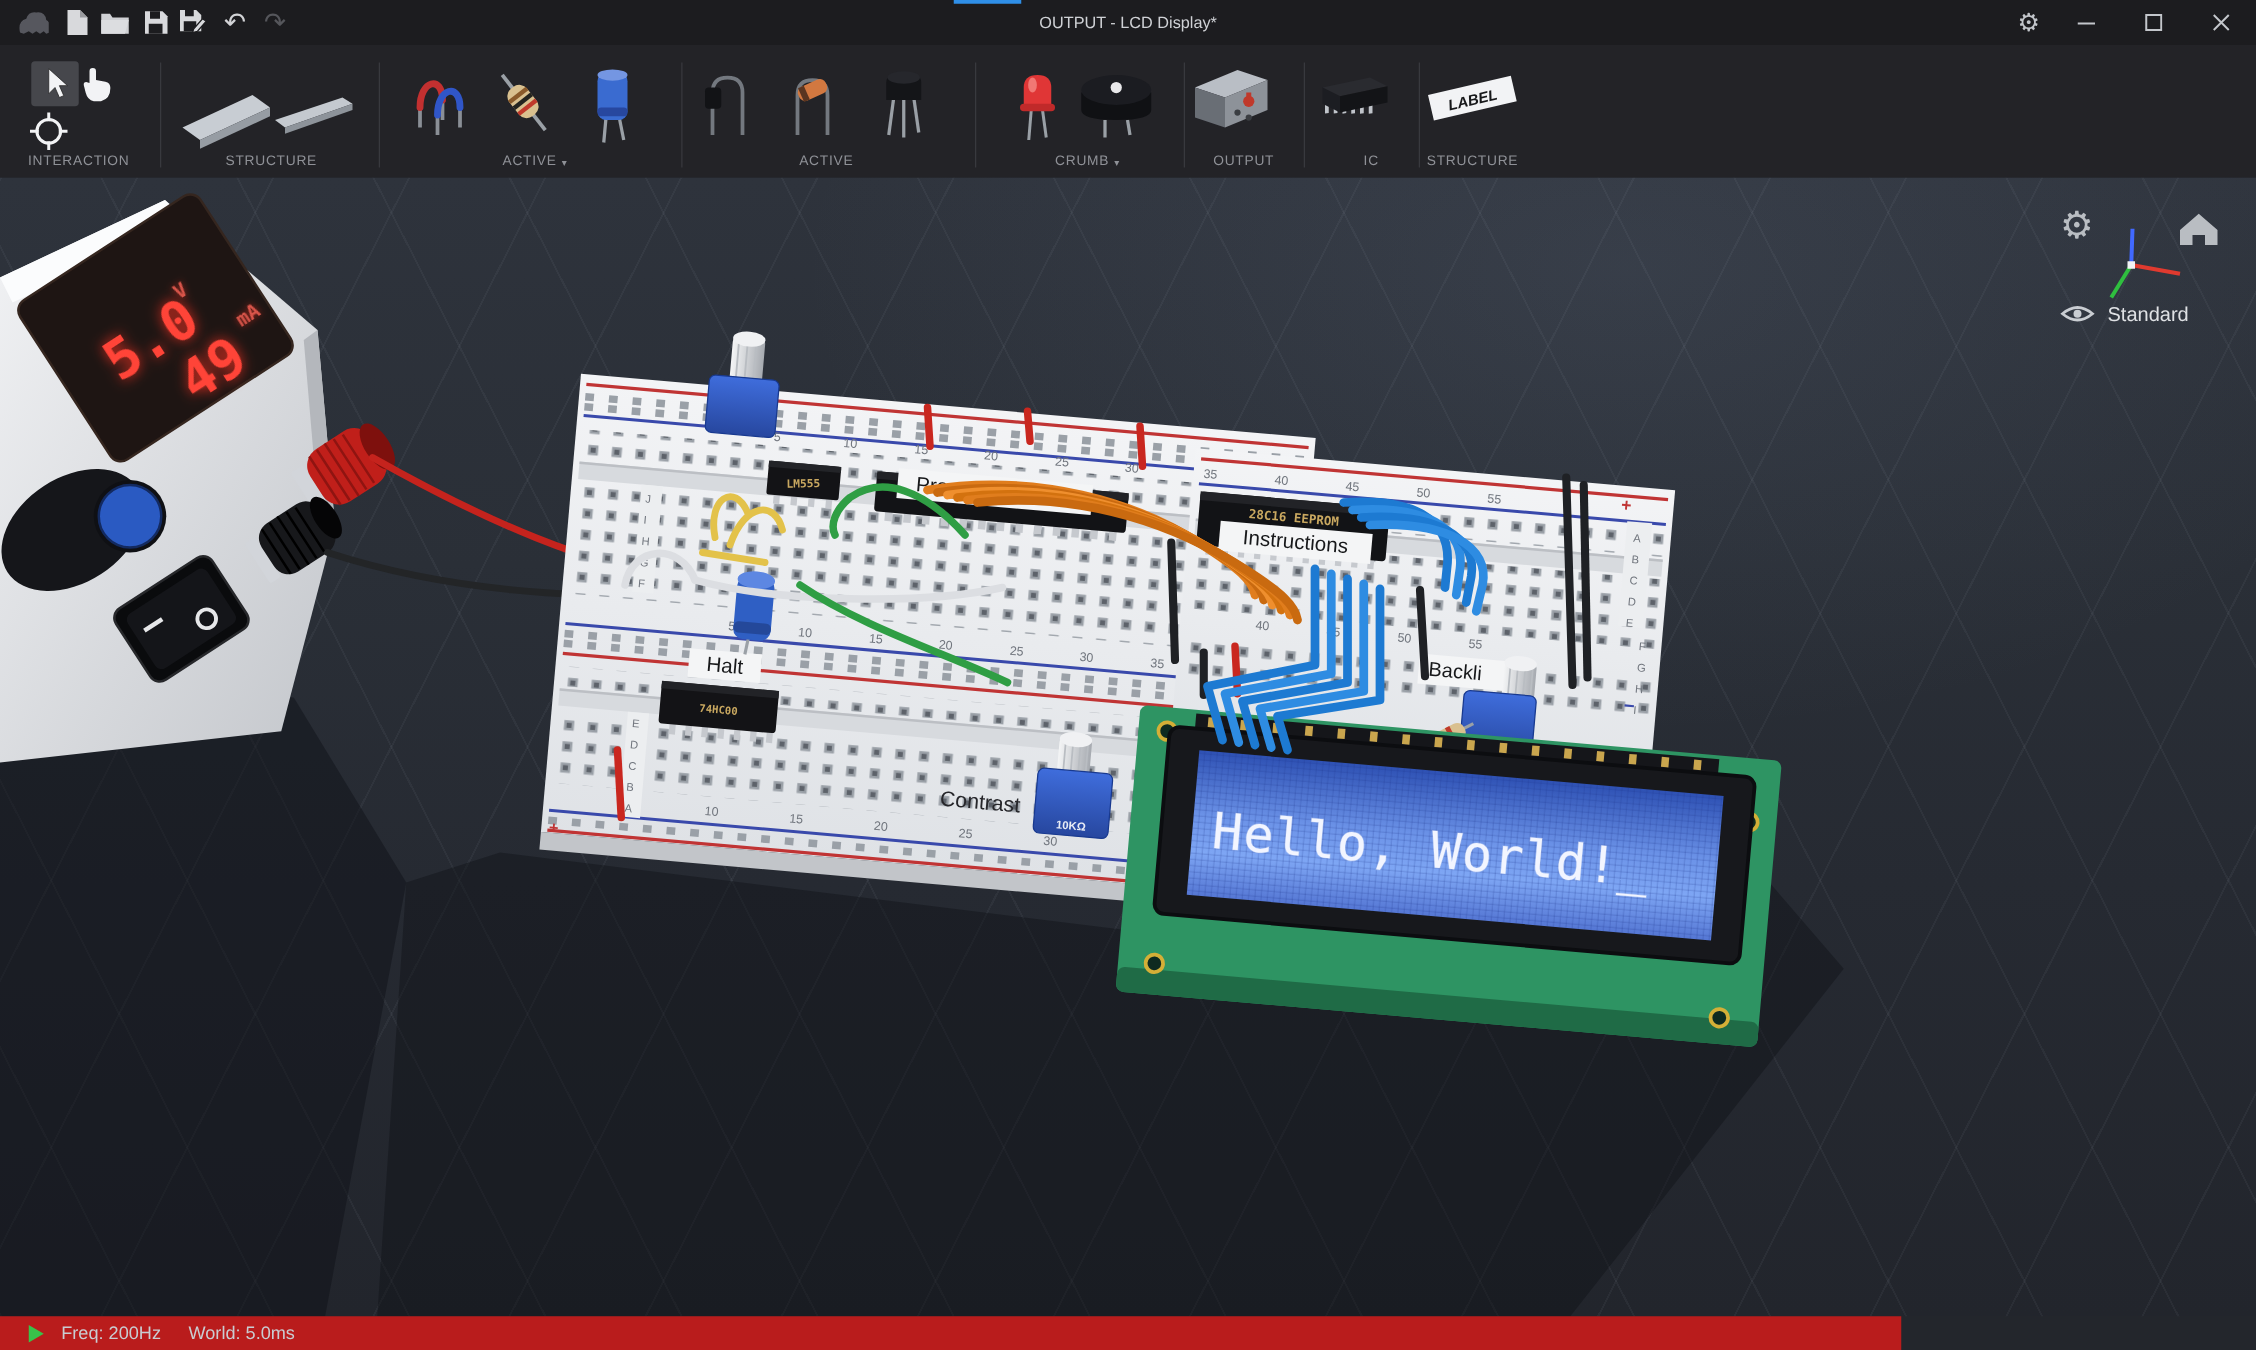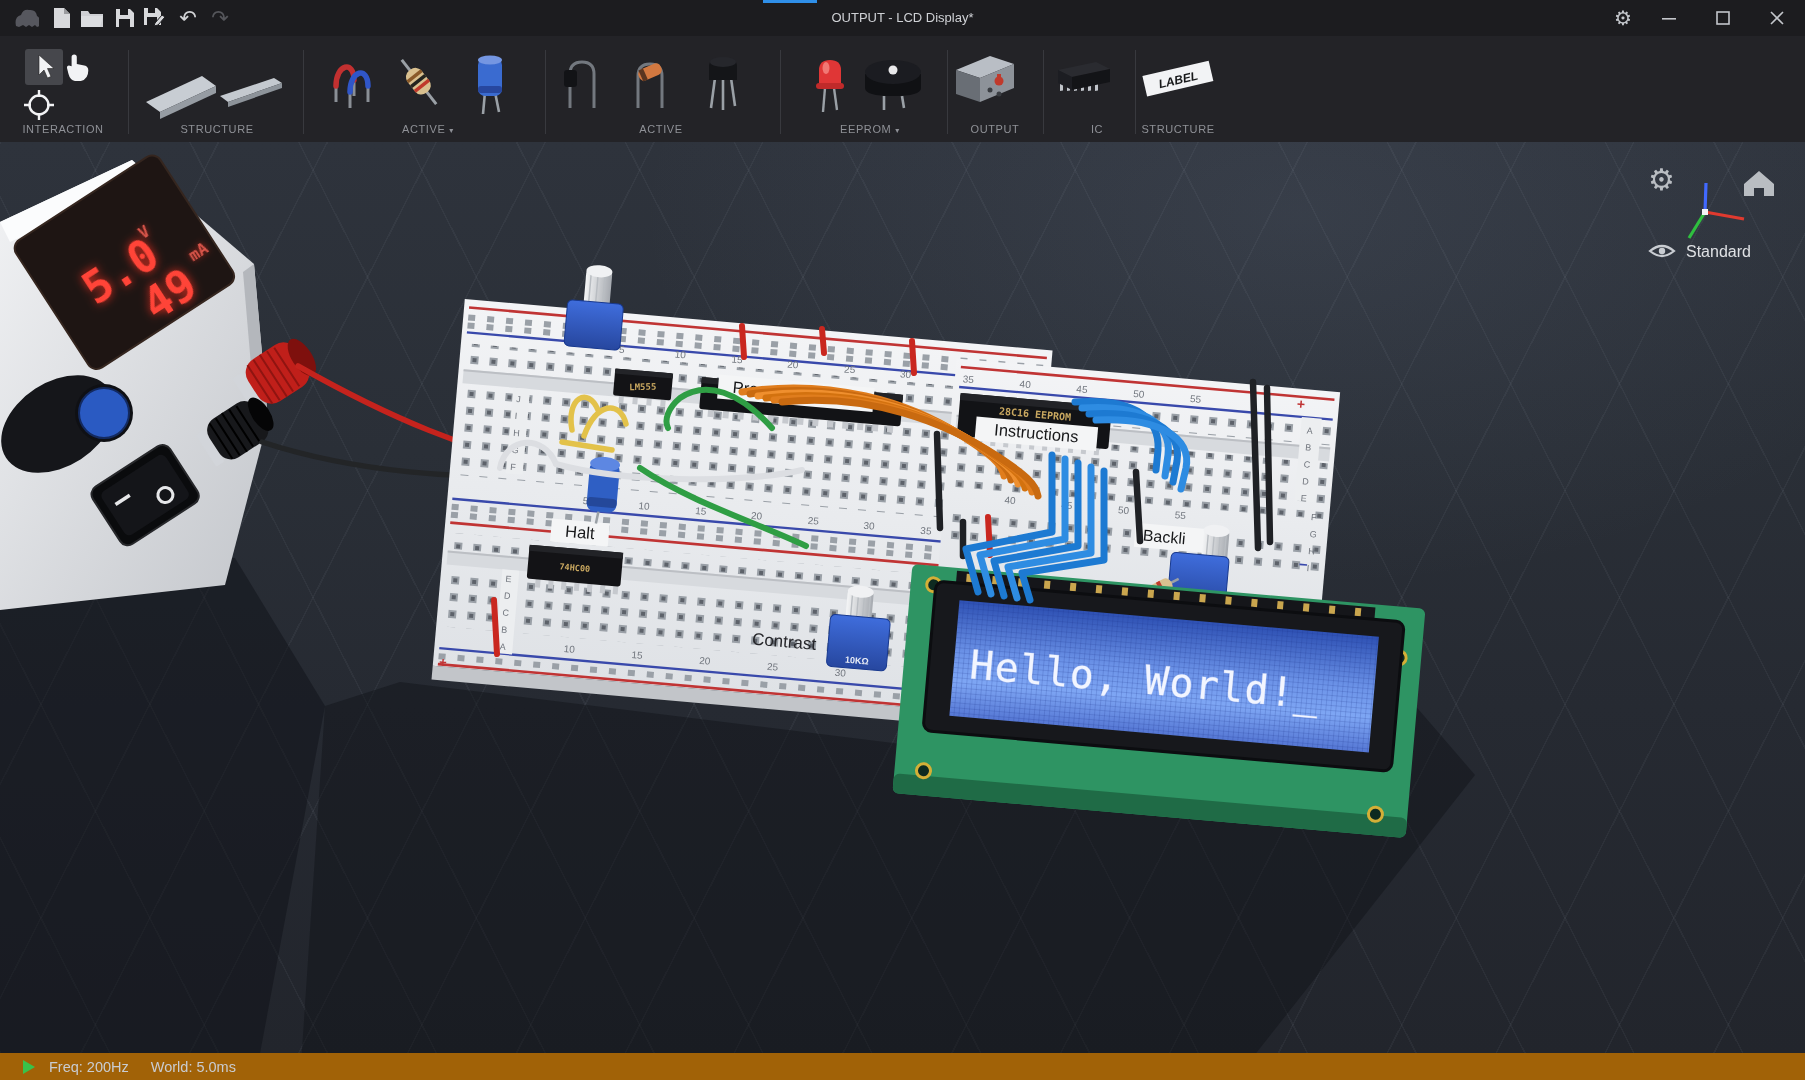--- a/index.html
+++ b/index.html
@@ -16,21 +16,21 @@
     color:#8f9197;display:flex;align-items:center;justify-content:center;gap:4px;}
   .tsec-label .caret{font-size:8px;position:relative;top:1px;}
   .tbtn{position:absolute;cursor:pointer;}
   .viewport{position:absolute;left:0;top:142px;width:1805px;height:911px;z-index:1;
     background:
       repeating-linear-gradient(63deg, rgba(195,205,220,.05) 0 1.5px, transparent 1.5px 97px),
       repeating-linear-gradient(117deg, rgba(195,205,220,.05) 0 1.5px, transparent 1.5px 97px),
       radial-gradient(1100px 620px at 72% 8%, rgba(120,135,160,.14), rgba(0,0,0,0) 60%),
       linear-gradient(180deg,#2e333c 0%,#2a2f37 34%,#262a32 62%,#22252c 100%);}
   svg.scene{position:absolute;left:0;top:0;z-index:5;}
-  .statusbar{position:absolute;left:0;top:1053px;width:1805px;height:27px;background:#a16207;z-index:41;
+  .statusbar{position:absolute;left:0;top:1053px;width:1521px;height:27px;background:#b91c1c;z-index:41;
     display:flex;align-items:center;color:#c9ccd1;font-size:14.5px;}
   .statusbar .txt{margin-right:22px;}
   text{font-family:"Liberation Sans",sans-serif;}
   .bnum{font-size:10px;fill:#71767e;}
   .bletter{font-size:9px;fill:#71767e;}
   .seg{font-family:"DejaVu Sans Mono",monospace;font-weight:bold;fill:#ff4438;
        filter:drop-shadow(0 0 5px rgba(255,50,35,.85));}
   .segu{font-family:"DejaVu Sans Mono",monospace;font-weight:bold;fill:#d8554a;
        filter:drop-shadow(0 0 3px rgba(255,50,35,.6));}
   .chiplabel{font-size:16.5px;fill:#17181a;}
@@ -254,21 +254,21 @@
       <span>STRUCTURE</span>
     </div>
   <div class="tsec-label" style="left:348px">
       <span>ACTIVE</span>
       <span class="caret">▾</span>
     </div>
   <div class="tsec-label" style="left:581px">
       <span>ACTIVE</span>
     </div>
   <div class="tsec-label" style="left:790px">
-      <span>EEPROM</span>
+      <span>CRUMB</span>
       <span class="caret">▾</span>
     </div>
   <div class="tsec-label" style="left:915px">
       <span>OUTPUT</span>
     </div>
   <div class="tsec-label" style="left:1017px">
       <span>IC</span>
     </div>
   <div class="tsec-label" style="left:1098px">
       <span>STRUCTURE</span>

